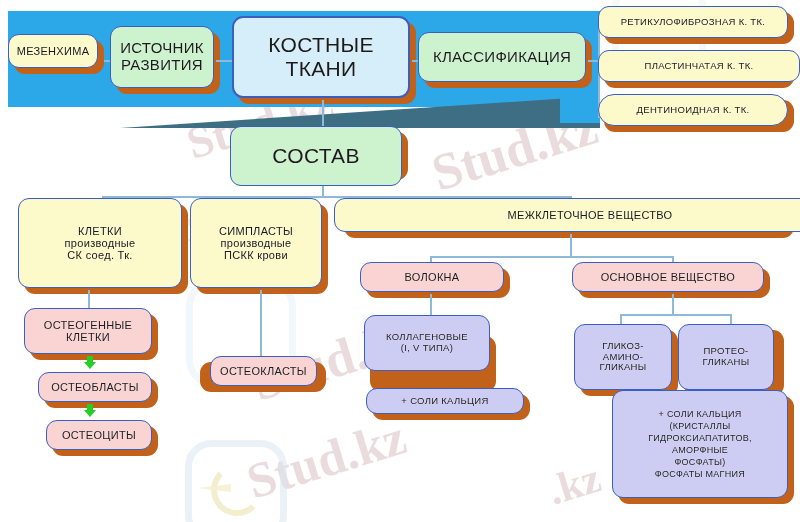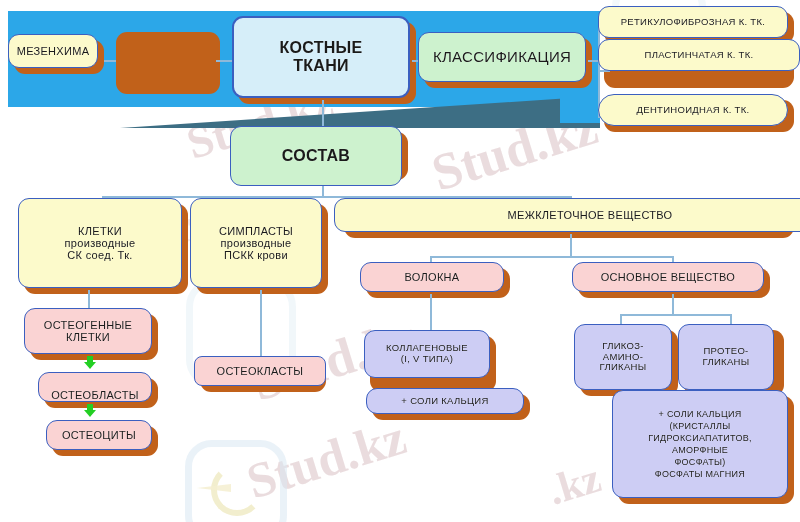--- a/index.html
+++ b/index.html
@@ -28,21 +28,21 @@
         text-shadow:0 0 1px rgba(255,255,255,.6);z-index:6;}
   .node .inner{padding:0 4px;width:100%;}
   .shadow{position:absolute;background:#c1611a;border-radius:11px;z-index:4;}
 
   .n-cream{background:#fcfacb;}
   .n-green{background:#cdf2ce;}
   .n-blue {background:#d6eef9;}
   .n-pink {background:#fad3d3;}
   .n-lav  {background:#cdcdf4;}
 
-  .ttl-lg{font-size:16px;font-weight:bold;}
+  .ttl-lg{font-size:21px;font-weight:normal;}
   .ttl-md{font-size:15px;font-weight:normal;}
   .ttl-sm{font-size:11px;}
   .ttl-xs{font-size:9.5px;}
   .ttl-xxs{font-size:9px;}
 
   
   .ln{position:absolute;background:#8fb9d9;z-index:5;}
   .lnv{width:1.6px;}
   .lnh{height:1.6px;}
 
@@ -143,36 +143,42 @@
   </div>
   <div class="arrow" style="left:84px;top:404px;width:12px;height:14px;">
     <div class="stem"></div>
       <div class="head"></div>
   </div>
 
   <div class="node n-cream ttl-sm" style="left:8px;top:34px;width:90px;height:34px;">
     <div class="inner">МЕЗЕНХИМА</div>
   </div>
 
+  <div class="node n-green ttl-md" style="left:110px;top:26px;width:104px;height:62px;">
+    <div class="inner">
+      <div>ИСТОЧНИК</div>
+      <div>РАЗВИТИЯ</div>
+    </div>
+  </div>
 
   <div class="node n-blue ttl-lg" style="left:232px;top:16px;width:178px;height:82px;border-width:2.2px;">
     <div class="inner">
       <div>КОСТНЫЕ</div>
       <div>ТКАНИ</div>
     </div>
   </div>
 
   <div class="node n-green ttl-md" style="left:418px;top:32px;width:168px;height:50px;">
     <div class="inner">КЛАССИФИКАЦИЯ</div>
   </div>
 
   <div class="node n-cream ttl-xs" style="left:598px;top:6px;width:190px;height:32px;">
     <div class="inner">РЕТИКУЛОФИБРОЗНАЯ К. ТК.</div>
   </div>
-  <div class="node n-cream ttl-xs" style="left:598px;top:39px;width:202px;height:32px;">
+  <div class="node n-cream ttl-xs" style="left:598px;top:50px;width:202px;height:32px;">
     <div class="inner">ПЛАСТИНЧАТАЯ К. ТК.</div>
   </div>
   <div class="node n-cream ttl-xs" style="left:598px;top:94px;width:190px;height:32px;border-radius:16px;">
     <div class="inner">ДЕНТИНОИДНАЯ К. ТК.</div>
   </div>
 
   <div class="node n-green ttl-lg" style="left:230px;top:126px;width:172px;height:60px;">
     <div class="inner">СОСТАВ</div>
   </div>
 
@@ -204,33 +210,33 @@
     <div class="inner">ВОЛОКНА</div>
   </div>
 
   <div class="node n-pink ttl-sm" style="left:24px;top:308px;width:128px;height:46px;">
     <div class="inner">
       <div>ОСТЕОГЕННЫЕ</div>
       <div>КЛЕТКИ</div>
     </div>
   </div>
 
-  <div class="node n-pink ttl-sm" style="left:38px;top:372px;width:114px;height:30px;align-items:flex-end;">
+  <div class="node n-pink ttl-sm" style="left:38px;top:372px;width:114px;height:30px;">
     <div class="inner">ОСТЕОБЛАСТЫ</div>
   </div>
 
   <div class="node n-pink ttl-sm" style="left:46px;top:420px;width:106px;height:30px;">
     <div class="inner">ОСТЕОЦИТЫ</div>
   </div>
 
-  <div class="node n-pink ttl-sm" style="left:194px;top:356px;width:132px;height:30px;border-radius:8px;">
+  <div class="node n-pink ttl-sm" style="left:210px;top:356px;width:107px;height:30px;">
     <div class="inner">ОСТЕОКЛАСТЫ</div>
   </div>
 
-  <div class="node n-lav ttl-xs" style="left:364px;top:330px;width:126px;height:48px;">
+  <div class="node n-lav ttl-xs" style="left:364px;top:315px;width:126px;height:56px;">
     <div class="inner">
       <div>КОЛЛАГЕНОВЫЕ</div>
       <div>(I, V ТИПА)</div>
     </div>
   </div>
 
   <div class="node n-lav ttl-xs" style="left:366px;top:388px;width:158px;height:26px;z-index:8;">
     <div class="inner">+ СОЛИ КАЛЬЦИЯ</div>
   </div>
 

